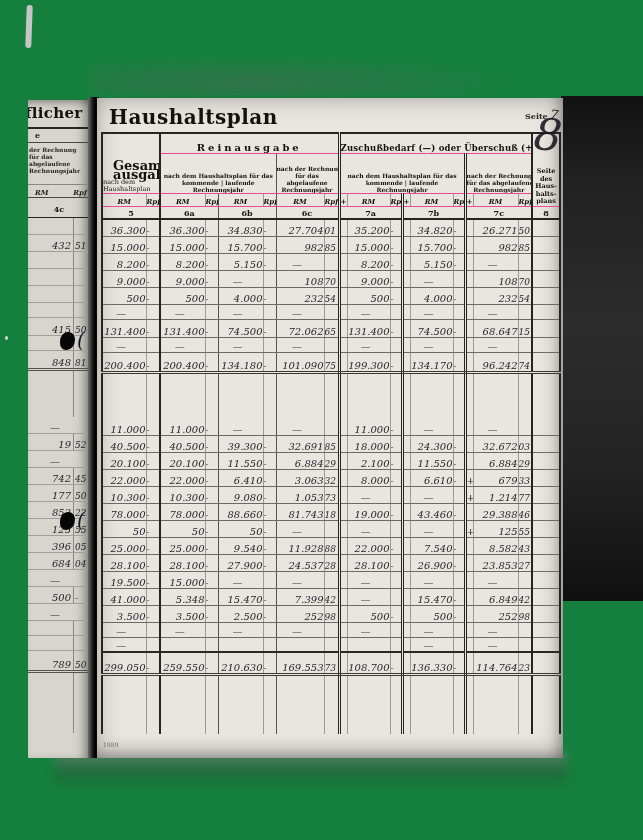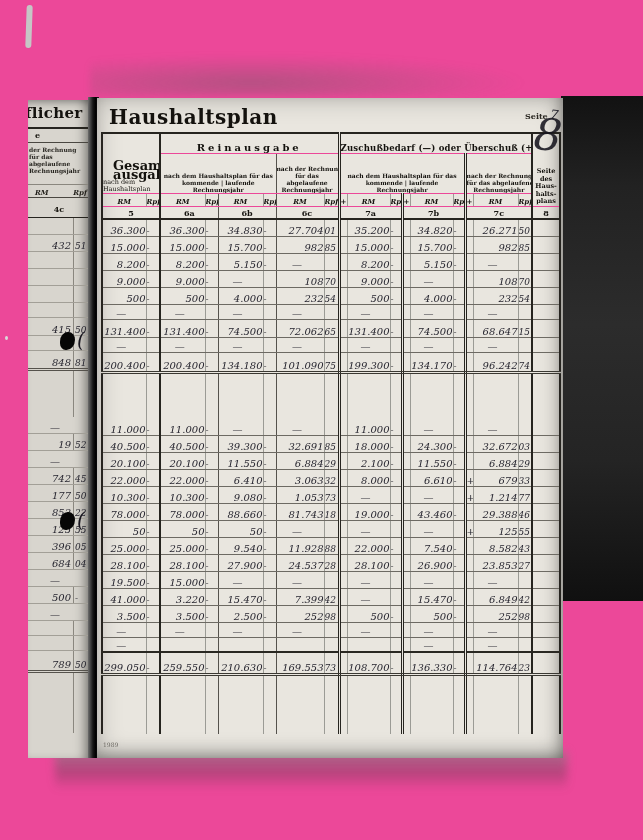--- a/index.html
+++ b/index.html
@@ -1,16 +1,16 @@
 <!DOCTYPE html>
 <html><head>
 <meta charset="utf-8">
 <style>
   html,body{margin:0;padding:0;background:#000;}
-  #stage{position:relative;width:643px;height:840px;background:#ec4899;overflow:hidden;
+  #stage{position:relative;width:643px;height:840px;background:#15803d;overflow:hidden;
          font-family:"DejaVu Serif",serif;}
   
   .film-band{position:absolute;left:561px;top:96px;width:82px;height:505px;
     background:linear-gradient(180deg,#121212 0%,#222 18%,#2c2c2c 45%,#242424 72%,#101010 100%);}
   .film-top{position:absolute;left:90px;top:52px;width:460px;height:44px;
     background:radial-gradient(ellipse at 35% 70%,rgba(95,95,95,.38),transparent 65%);filter:blur(3px);}
   .bottom-shadow{position:absolute;left:55px;top:752px;width:512px;height:38px;
     background:linear-gradient(180deg,rgba(130,130,130,.6),rgba(50,50,50,.28) 55%,transparent);filter:blur(4px);}
   .slit{position:absolute;left:26px;top:5px;width:6px;height:43px;background:#c6c6c6;border-radius:3px;transform:rotate(2deg);}
   .speck{position:absolute;left:5px;top:336px;width:3px;height:4px;background:#dadada;border-radius:50%;}
@@ -789,21 +789,21 @@
             <td class="pl vl"></td>
             <td class="rm vl">
               <span class="hw dash">—</span>
             </td>
             <td class="pf vh"></td>
             <td class="c8"></td>
           </tr>
           <tr class="k-n" style="height: 17px;">
             <td class="rm vl"><span class="hw">41.000</span></td>
             <td class="pf vh"><span class="hw">-</span></td>
-            <td class="rm vl"><span class="hw">3.220</span></td>
+            <td class="rm vl"><span class="hw">5.348</span></td>
             <td class="pf vm"><span class="hw">-</span></td>
             <td class="rm vl"><span class="hw">15.470</span></td>
             <td class="pf vm"><span class="hw">-</span></td>
             <td class="rm vl"><span class="hw">7.399</span></td>
             <td class="pf vd"><span class="hw">42</span></td>
             <td class="pl vl"></td>
             <td class="rm vl">
               <span class="hw dash">—</span>
             </td>
             <td class="pf vd"></td>

